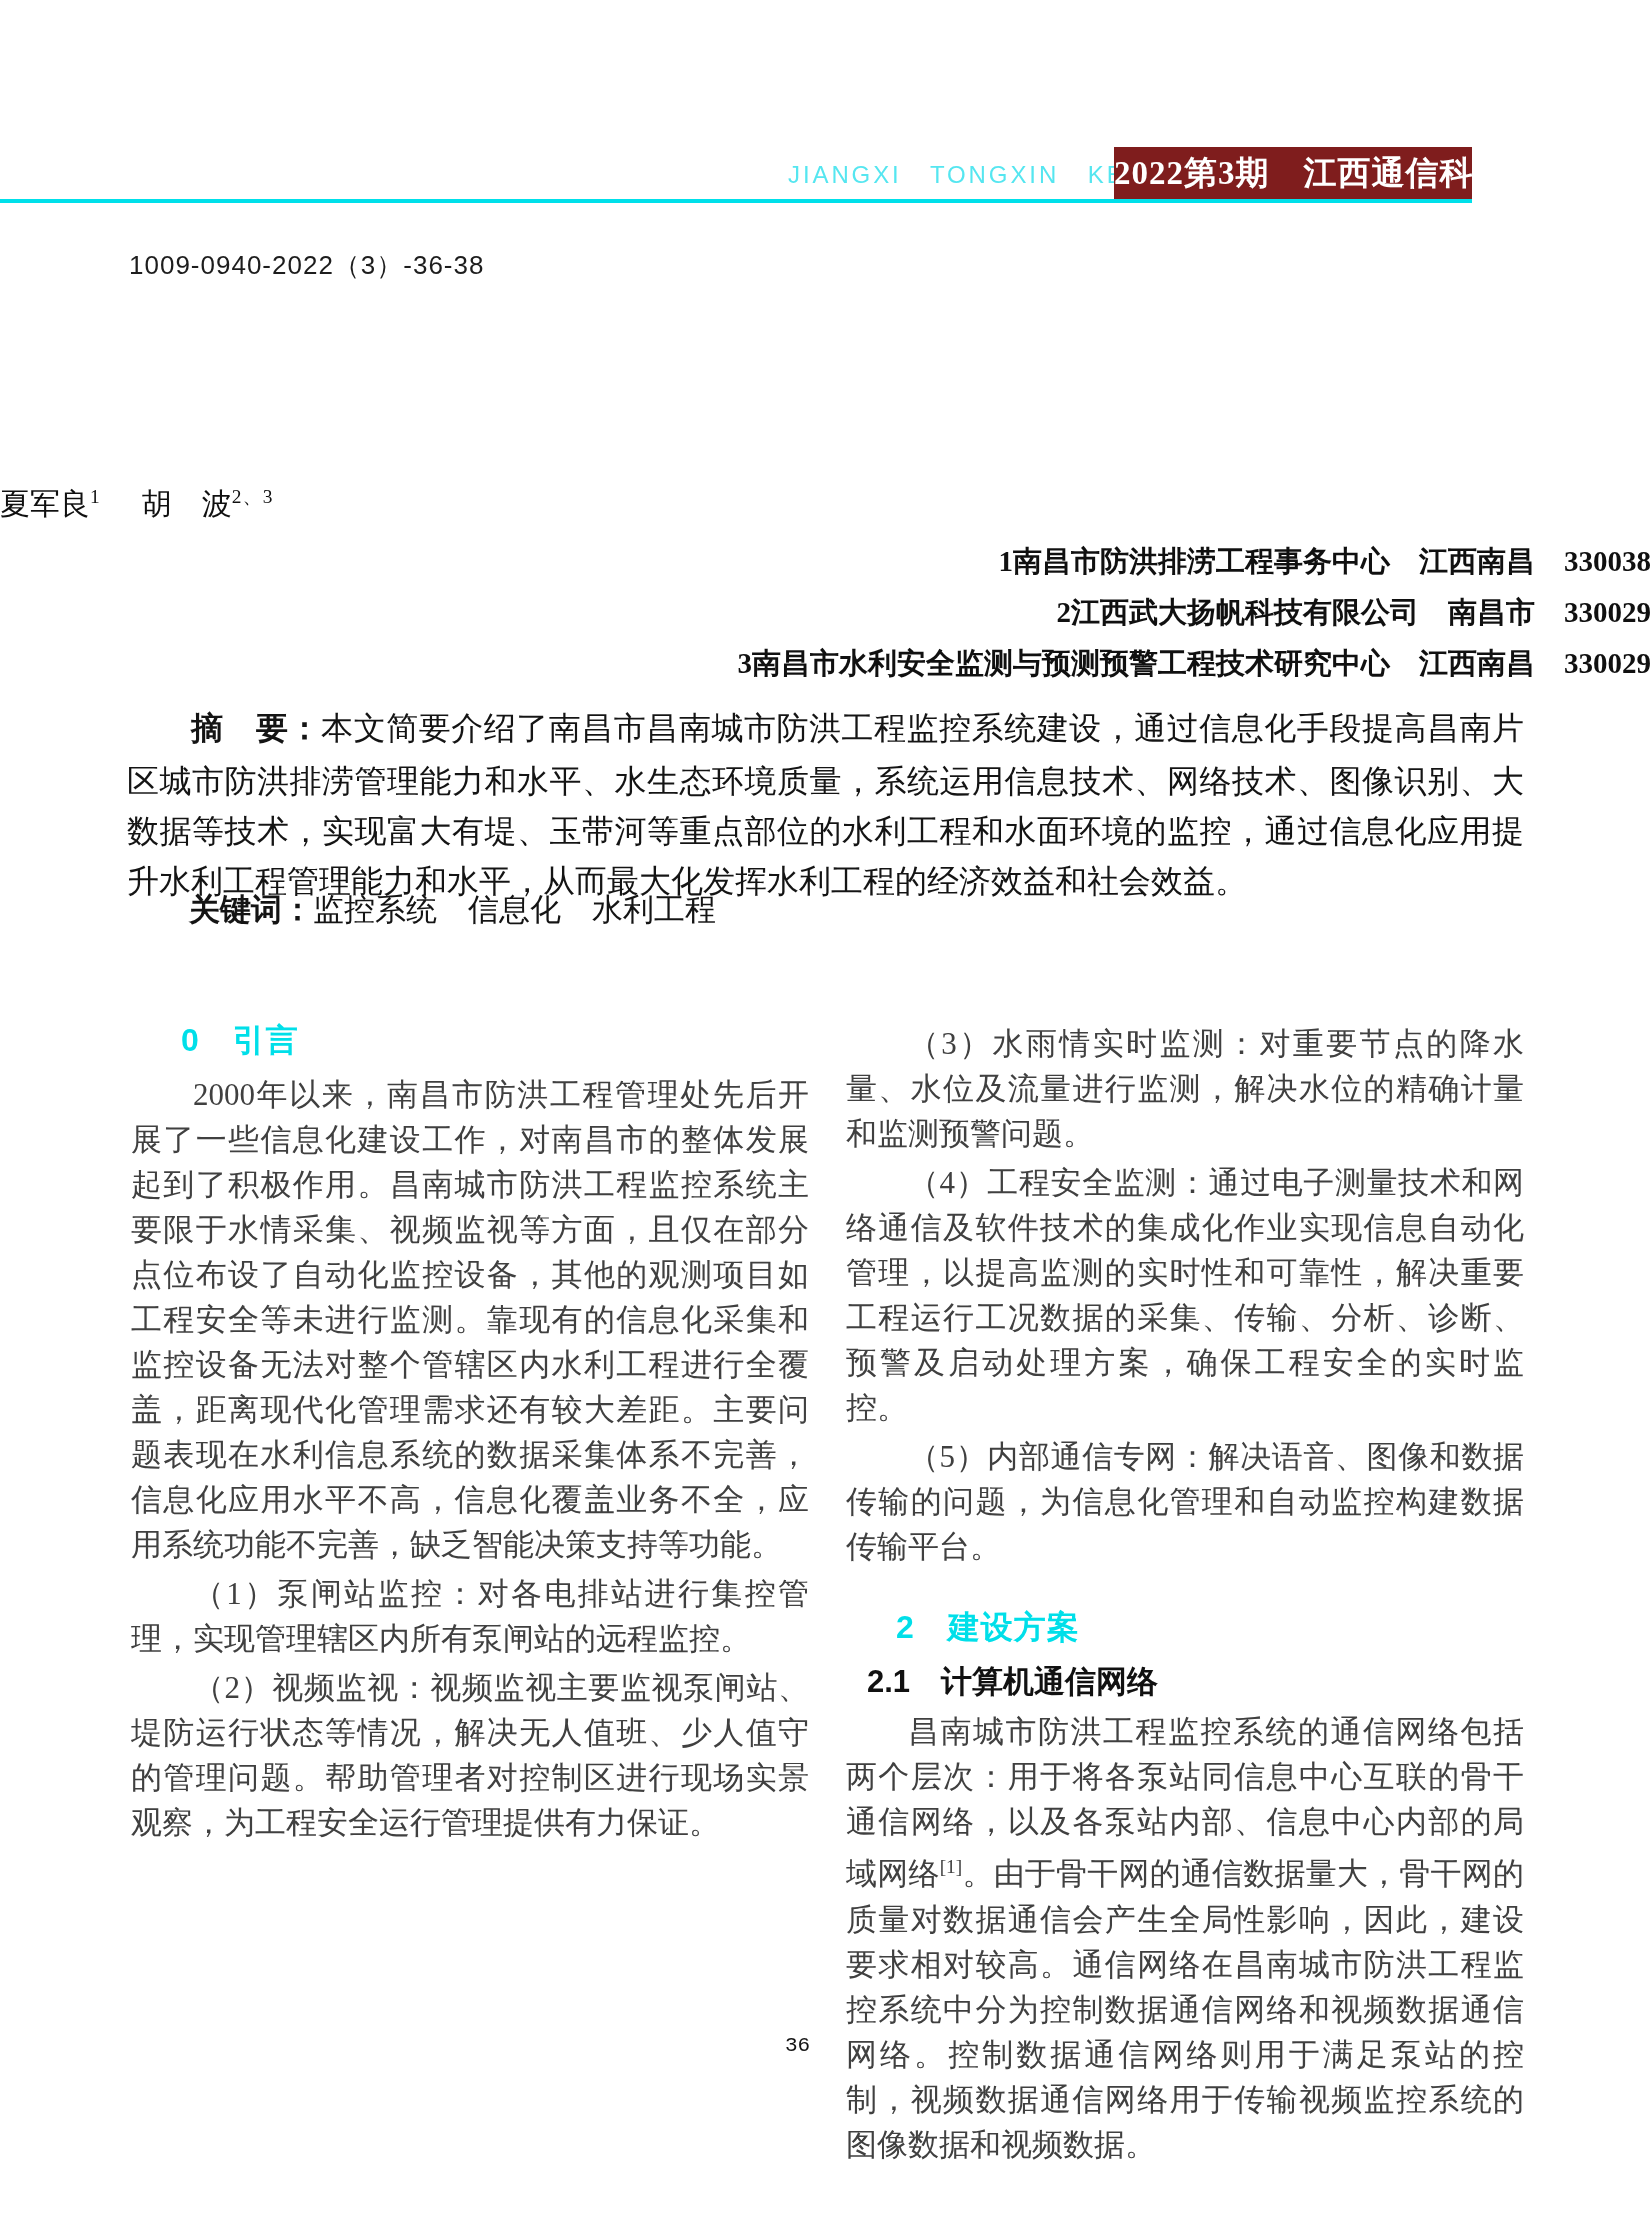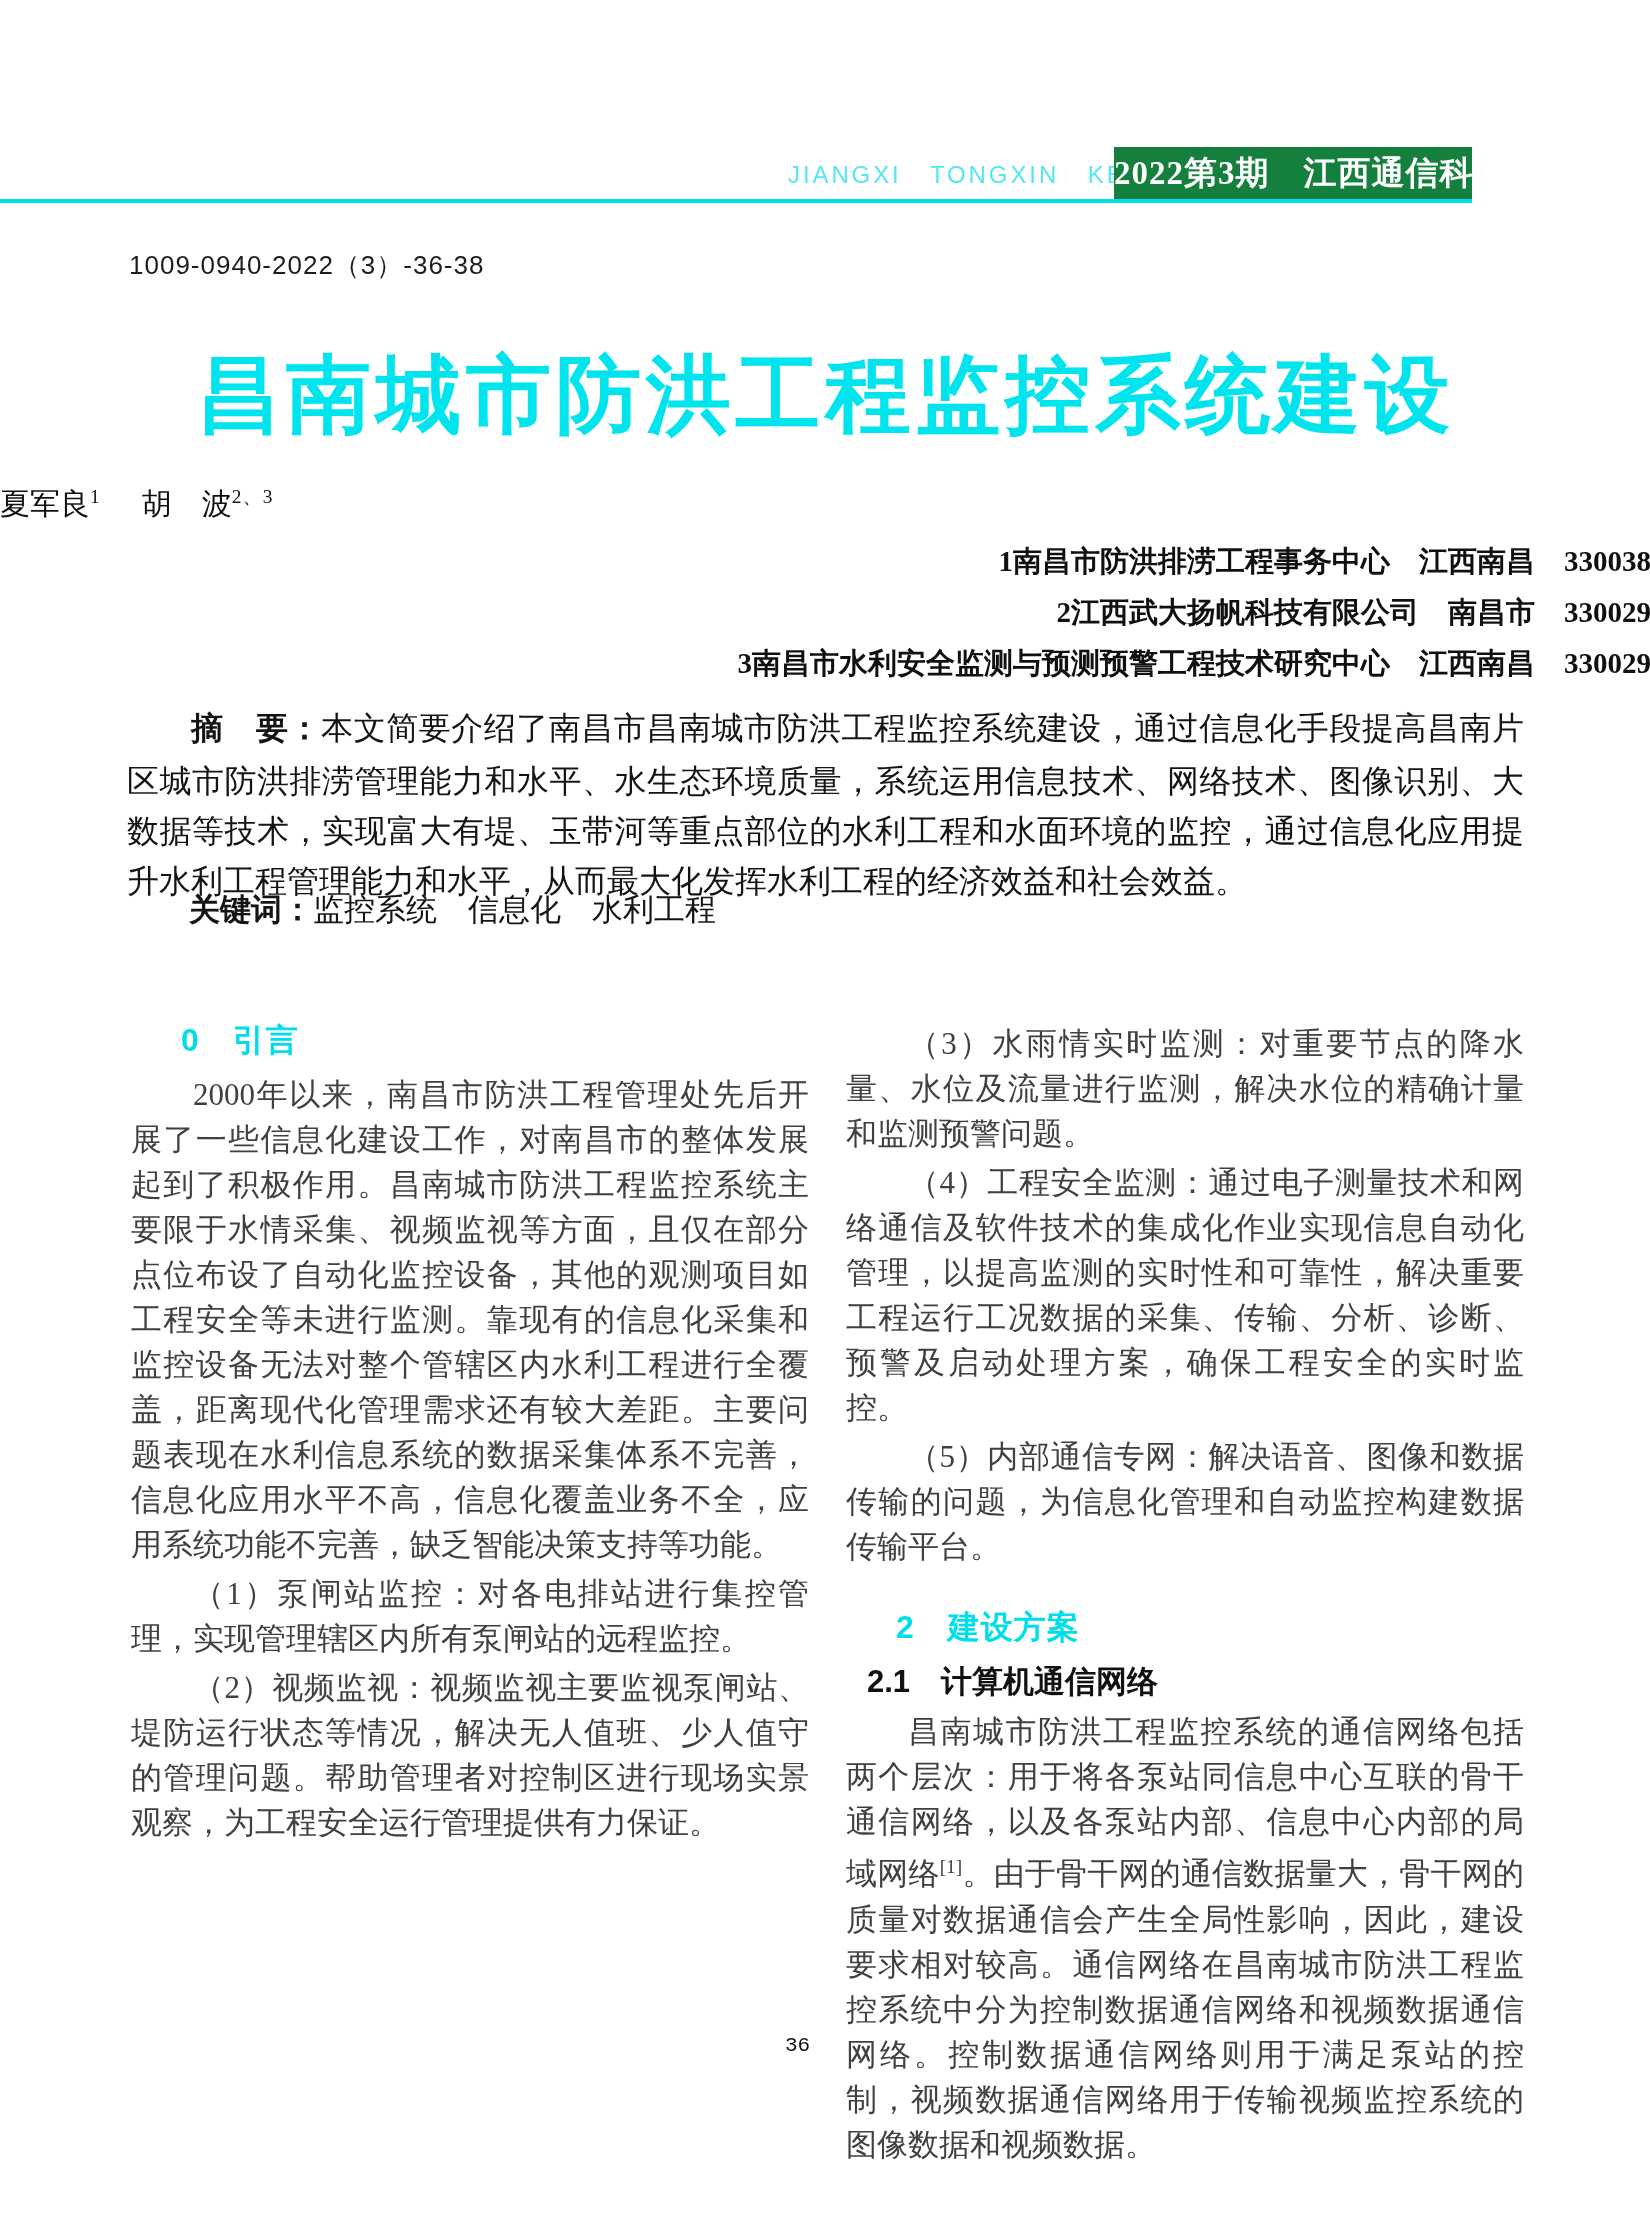--- a/index.html
+++ b/index.html
@@ -13,21 +13,21 @@
   }
   
   .pinyin{
     position:absolute;left:788px;top:161px;
     font-family:"Liberation Sans","DejaVu Sans",sans-serif;
     font-size:24px;letter-spacing:2.9px;white-space:pre;
     color:#55e6f0;
   }
   .banner{
     position:absolute;left:1114px;top:147px;width:358px;height:53px;
-    background:#15803d;color:#ffffff;
+    background:#7f1d1d;color:#ffffff;
     font-family:"Liberation Serif","DejaVu Serif",serif;
     font-weight:bold;font-size:33px;line-height:53px;text-align:center;
     letter-spacing:1px;white-space:pre;
   }
   .rule{
     position:absolute;left:0;top:199px;width:1472px;height:3.9px;
     background:#00e0ea;
   }
   .article-no{
     position:absolute;left:129px;top:248px;
@@ -103,21 +103,20 @@
 <body>
 
 <div class="page">
 
   <span class="pinyin">JIANGXI   TONGXIN   KEJI</span>
   <span class="banner">2022第3期　江西通信科技</span>
   <div class="rule"></div>
 
   <div class="article-no">1009-0940-2022（3）-36-38</div>
 
-  <h1 class="title">昌南城市防洪工程监控系统建设</h1>
 
   <div class="authors">
     <span class="author"><span>夏军良</span><sup>1</sup></span><span class="author"><span>胡　波</span><sup>2、3</sup></span>
   </div>
 
   <div class="affils">
     <div class="affil">1南昌市防洪排涝工程事务中心　江西南昌　330038</div>
     <div class="affil">2江西武大扬帆科技有限公司　南昌市　330029</div>
     <div class="affil">3南昌市水利安全监测与预测预警工程技术研究中心　江西南昌　330029</div>
   </div>

